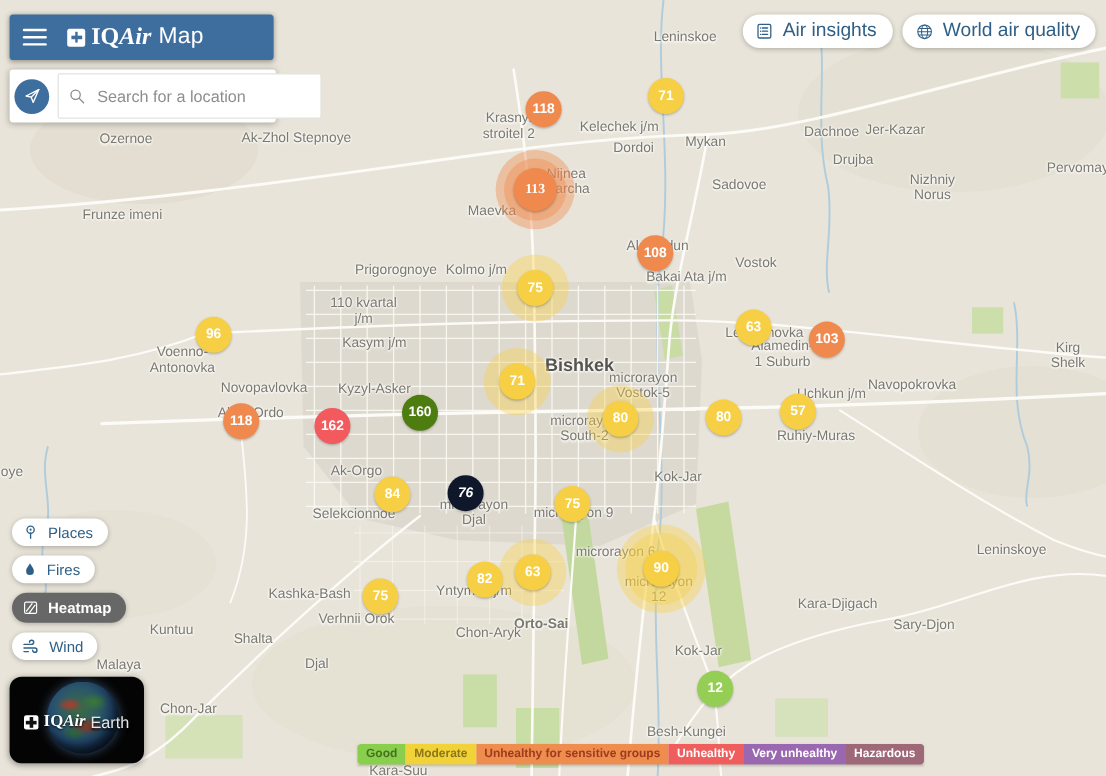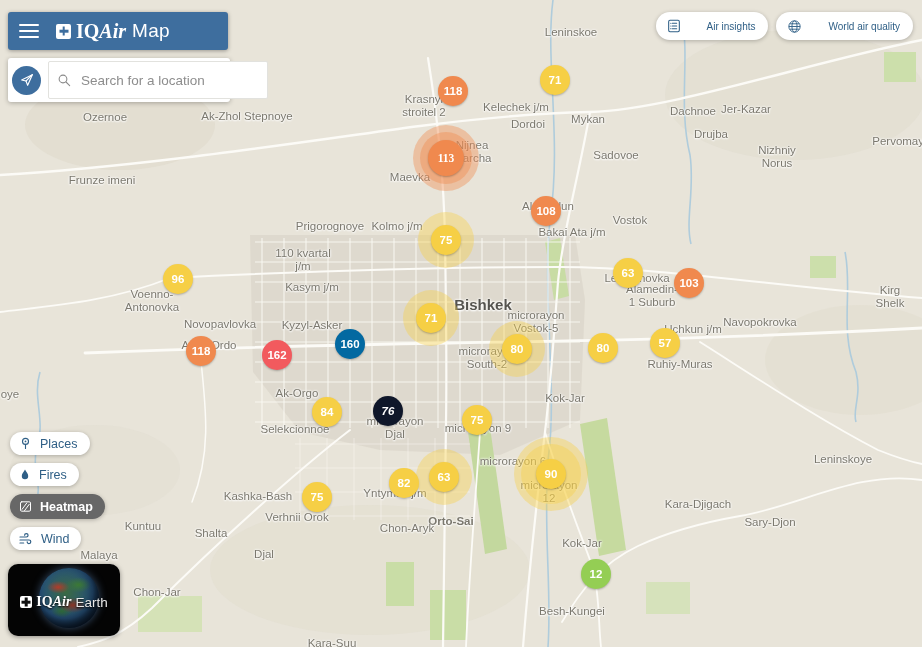--- a/index.html
+++ b/index.html
@@ -45,21 +45,21 @@
   .search-box{flex:1;height:36px;margin-right:4px;border:1px solid #e2e2de;border-radius:2px;
     display:flex;align-items:center;padding:0 7px;background:#fff;}
   .search-box input{border:0;outline:0;flex:1;min-width:0;font-size:13.5px;margin-left:7px;
     font-family:"Liberation Sans",sans-serif;color:#444;background:transparent;}
   .search-box input::placeholder{color:#8d8d8d;}
 
   
   .top-buttons{position:absolute;right:9px;top:12px;display:flex;gap:8px;z-index:10;}
   .pill{display:flex;align-items:center;background:#fff;border-radius:15px;cursor:pointer;
     box-shadow:0 1px 4px rgba(0,0,0,.25);color:#2f5f86;}
-  .top-pill{height:28px;padding:0 13px 0 10px;gap:25px;font-size:10px;}
+  .top-pill{height:28px;padding:0 13px 0 10px;gap:7px;font-size:16px;}
 
   
   .layer-buttons{position:absolute;left:10px;top:432px;display:flex;flex-direction:column;
     gap:8px;align-items:flex-start;z-index:10;}
   .layer-pill{height:23px;padding:0 12px 0 8px;gap:7px;font-size:12.5px;border-radius:12px;}
   .layer-pill.active{background:#676767;color:#fff;font-weight:bold;height:25px;border-radius:13px;}
   .icn{display:flex;align-items:center;justify-content:center;}
   .icn svg{display:block;}
 
   
@@ -272,21 +272,21 @@
         <span class="halo" style="width: 56px; height: 56px; background: rgba(246, 207, 69, 0.38);"></span>
         <span class="bubble" style="width: 30px; height: 30px; background: rgb(246, 207, 69);">71</span>
       </div>
       <div class="marker" style="left: 201px; top: 351px;">
         <span class="bubble" style="width: 30px; height: 30px; background: rgb(240, 137, 78);">118</span>
       </div>
       <div class="marker" style="left: 277px; top: 355px;">
         <span class="bubble" style="width: 30px; height: 30px; background: rgb(242, 90, 94);">162</span>
       </div>
       <div class="marker" style="left: 350px; top: 344px;">
-        <span class="bubble" style="width: 30px; height: 30px; background: #0369a1;">160</span>
+        <span class="bubble" style="width: 30px; height: 30px; background: #4d7c0f;">160</span>
       </div>
       <div class="marker" style="left: 517px; top: 349px;">
         <span class="halo" style="width: 56px; height: 56px; background: rgba(246, 207, 69, 0.38);"></span>
         <span class="bubble" style="width: 30px; height: 30px; background: rgb(246, 207, 69);">80</span>
       </div>
       <div class="marker" style="left: 603px; top: 348px;">
         <span class="bubble" style="width: 30px; height: 30px; background: rgb(246, 207, 69);">80</span>
       </div>
       <div class="marker" style="left: 665px; top: 343px;">
         <span class="bubble" style="width: 30px; height: 30px; background: rgb(246, 207, 69);">57</span>
@@ -420,14 +420,22 @@
 
   <div class="earth-card">
     <div class="globe"></div>
     <div class="earth-brand">
       <span class="plusbox"></span>
       <span class="wordmark"><span>IQ</span><span class="air">Air</span></span>
       <span class="suffix">Earth</span>
     </div>
   </div>
 
+  <div class="legend" id="legend">
+      <div class="item" style="background: rgb(138, 206, 78); color: rgb(70, 114, 29);">Good</div>
+      <div class="item" style="background: rgb(242, 210, 57); color: rgb(141, 119, 24);">Moderate</div>
+      <div class="item" style="background: rgb(238, 141, 78); color: rgb(158, 59, 30);">Unhealthy for sensitive groups</div>
+      <div class="item" style="background: rgb(240, 93, 93); color: rgb(255, 255, 255);">Unhealthy</div>
+      <div class="item" style="background: rgb(154, 104, 176); color: rgb(255, 255, 255);">Very unhealthy</div>
+      <div class="item" style="background: rgb(158, 104, 120); color: rgb(255, 255, 255);">Hazardous</div>
+    </div>
 
 </div>
 
 </body></html>

